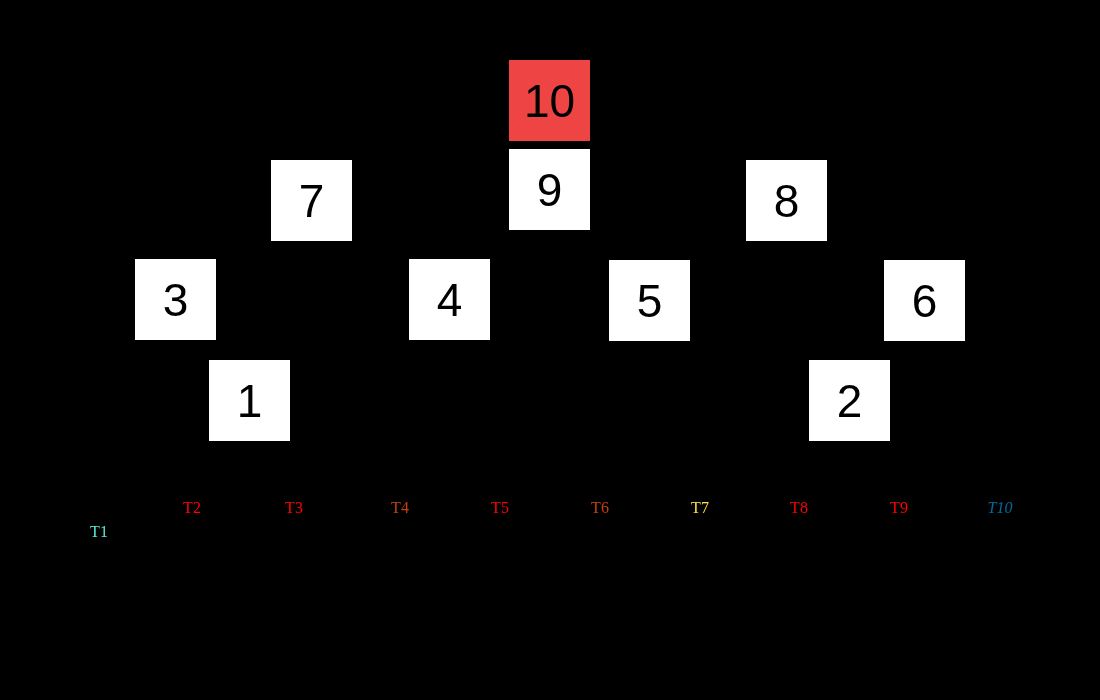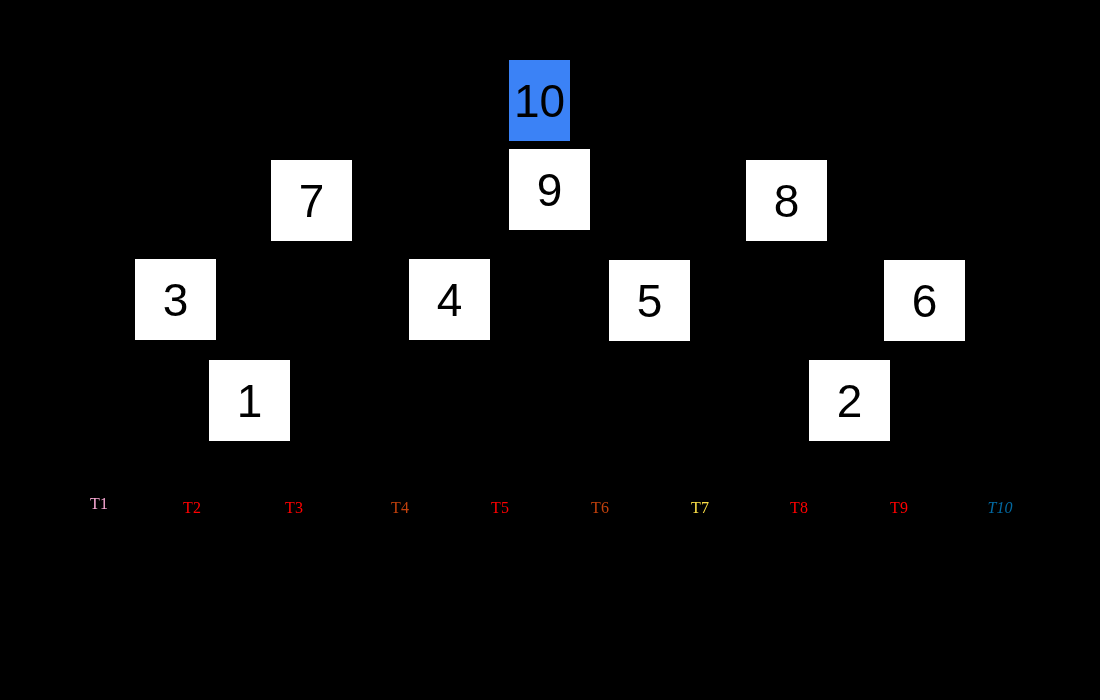--- a/index.html
+++ b/index.html
@@ -36,31 +36,31 @@
     font-family: "Liberation Serif", "DejaVu Serif", serif;
     font-size: 16px;
     line-height: 1;
     white-space: nowrap;
   }
 </style>
 </head>
 <body>
 
 <div class="tree-canvas">
-    <div class="node" style="left: 509px; top: 60px; width: 61px; height: 81px; background: #3b82f6; color: rgb(0, 0, 0);">10</div>
+    <div class="node" style="left: 509px; top: 60px; width: 81px; height: 81px; background: #ef4444; color: rgb(0, 0, 0);">10</div>
     <div class="node" style="left: 509px; top: 149px; width: 81px; height: 81px; background: rgb(255, 255, 255); color: rgb(0, 0, 0);">9</div>
     <div class="node" style="left: 271px; top: 160px; width: 81px; height: 81px; background: rgb(255, 255, 255); color: rgb(0, 0, 0);">7</div>
     <div class="node" style="left: 746px; top: 160px; width: 81px; height: 81px; background: rgb(255, 255, 255); color: rgb(0, 0, 0);">8</div>
     <div class="node" style="left: 135px; top: 259px; width: 81px; height: 81px; background: rgb(255, 255, 255); color: rgb(0, 0, 0);">3</div>
     <div class="node" style="left: 409px; top: 259px; width: 81px; height: 81px; background: rgb(255, 255, 255); color: rgb(0, 0, 0);">4</div>
     <div class="node" style="left: 609px; top: 260px; width: 81px; height: 81px; background: rgb(255, 255, 255); color: rgb(0, 0, 0);">5</div>
     <div class="node" style="left: 884px; top: 260px; width: 81px; height: 81px; background: rgb(255, 255, 255); color: rgb(0, 0, 0);">6</div>
     <div class="node" style="left: 209px; top: 360px; width: 81px; height: 81px; background: rgb(255, 255, 255); color: rgb(0, 0, 0);">1</div>
     <div class="node" style="left: 809px; top: 360px; width: 81px; height: 81px; background: rgb(255, 255, 255); color: rgb(0, 0, 0);">2</div>
-    <div class="leaf" style="left: 99px; top: 496px; color: #f9a8d4;">T1</div>
+    <div class="leaf" style="left: 99px; top: 524px; color: #5eead4;">T1</div>
     <div class="leaf" style="left: 192px; top: 500px; color: rgb(255, 0, 0);">T2</div>
     <div class="leaf" style="left: 294px; top: 500px; color: rgb(255, 0, 0);">T3</div>
     <div class="leaf" style="left: 400px; top: 500px; color: #c2410c;">T4</div>
     <div class="leaf" style="left: 500px; top: 500px; color: rgb(255, 0, 0); text-align: right;">T5</div>
     <div class="leaf" style="left: 600px; top: 500px; color: #c2410c;">T6</div>
     <div class="leaf" style="left: 700px; top: 500px; color: #fde047;">T7</div>
     <div class="leaf" style="left: 799px; top: 500px; color: rgb(255, 0, 0);">T8</div>
     <div class="leaf" style="left: 899px; top: 500px; color: rgb(255, 0, 0);">T9</div>
     <div class="leaf" style="left: 1000px; top: 500px; color: #0369a1; font-style: italic;">T10</div>
   </div>

